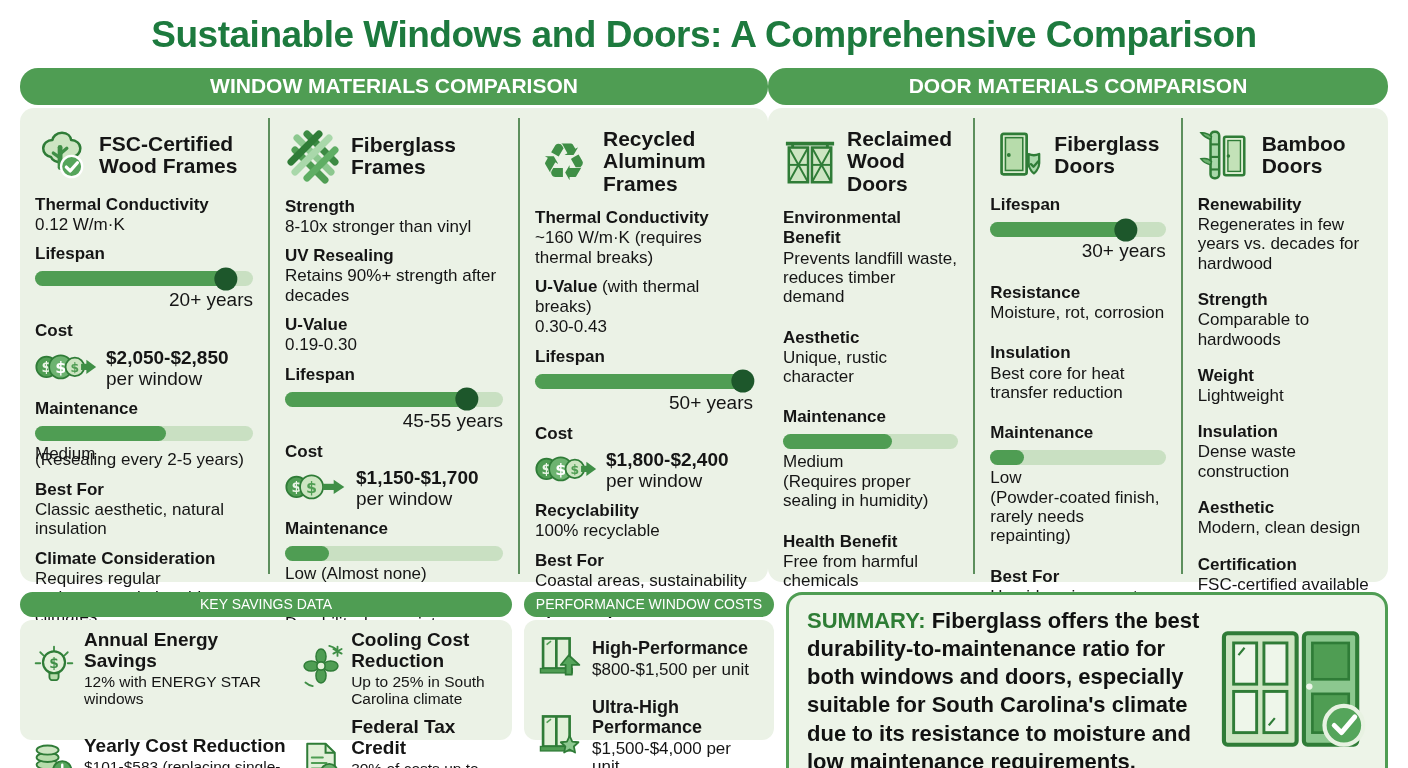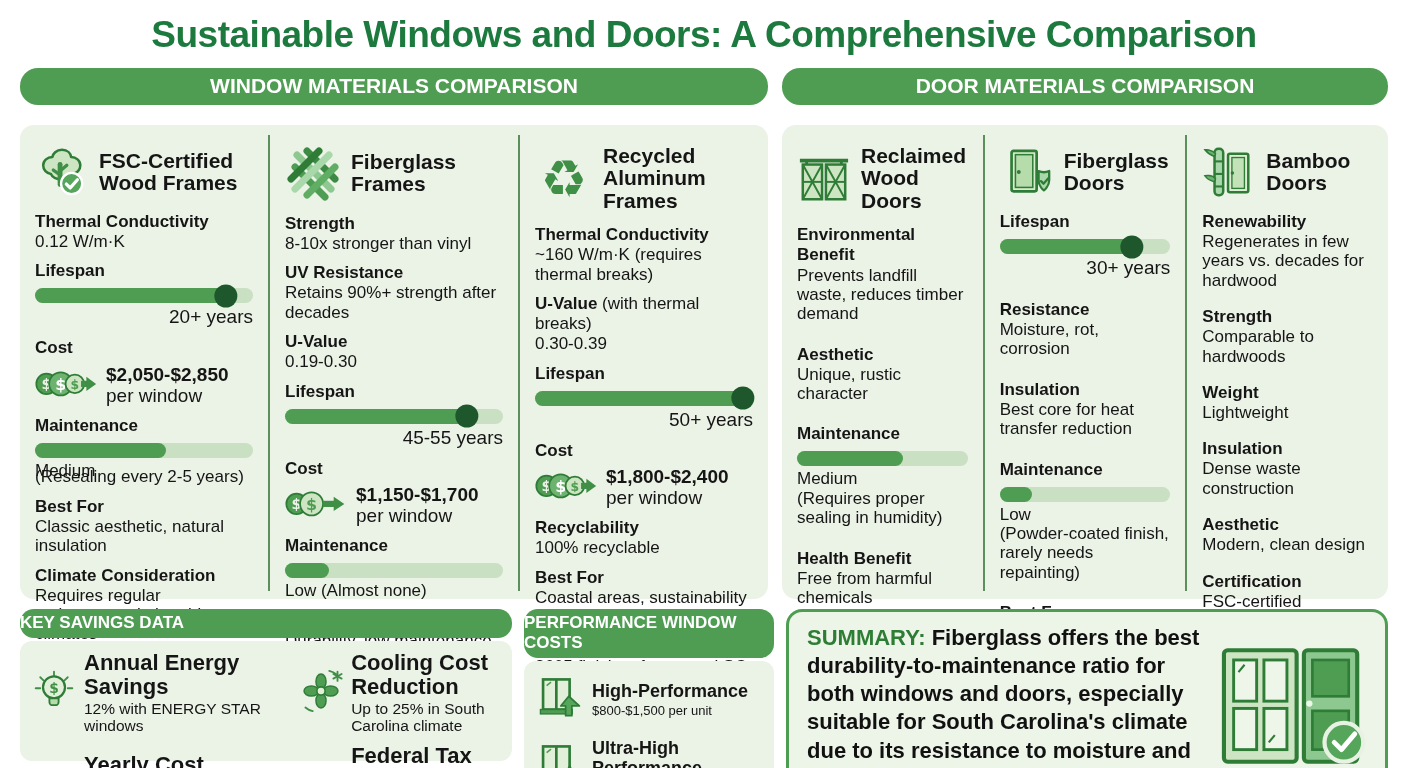--- a/index.html
+++ b/index.html
@@ -13,27 +13,27 @@
     --sep:#5d8f5d;
   }
   *{box-sizing:border-box;margin:0;padding:0}
   html,body{width:1408px;height:768px;overflow:hidden;background:#fff;
     font-family:"Liberation Sans","DejaVu Sans",sans-serif;color:var(--ink);}
   .page{width:1408px;height:728px;padding:10px 20px 0;}
 
   .page-title{text-align:center;font-size:37px;font-weight:bold;color:var(--title-green);
     letter-spacing:-.5px;margin:4px 0 12px;}
 
-  .main-row{display:flex;gap:14px;align-items:stretch;}
+  .main-row{display:flex;gap:0;align-items:stretch;}
   .panel-windows{flex:0 0 748px;}
   .panel-doors{flex:1;}
 
   .panel-header{background:var(--green);color:#fff;font-weight:bold;font-size:21px;
     text-align:center;border-radius:18px;padding:6px 0 7px;}
-  .panel-body{background:var(--panel-bg);border-radius:14px;margin-top:20px;display:flex;
+  .panel-body{background:var(--panel-bg);border-radius:14px;margin-top:3px;display:flex;
     height:474px;padding:10px 0 8px;}
 
   .wcol{flex:1 1 0;padding:8px 15px 4px;min-width:0;}
   .wcol + .wcol{border-left:2px solid var(--sep);}
 
   .col-head{display:flex;align-items:center;gap:10px;margin:2px 0 13px;}
   .col-head .icon{flex:0 0 auto;display:flex;align-items:center;justify-content:center;}
   .col-title{font-weight:bold;font-size:21px;line-height:1.07;}
 
   .sec{margin-bottom:10px;}
@@ -50,33 +50,33 @@
     background:var(--dot);transform:translate(-55%,-50%);}
   .bar-caption{text-align:right;font-size:19px;margin-top:3px;}
 
   .cost-row{display:flex;align-items:center;gap:9px;margin-top:5px;}
   .cost-text{font-size:19px;line-height:1.12;}
   .cost-amount{font-weight:bold;}
 
   .bottom-row{display:flex;gap:12px;margin-top:10px;align-items:stretch;}
   .mini-panel-savings{flex:0 0 492px;}
   .mini-panel-perf{flex:0 0 250px;}
-  .mini-header{background:var(--green);color:#fff;font-weight:bold;font-size:17px;
-    border-radius:14px;padding:4px 0 5px;}
+  .mini-header{background:var(--green);color:#fff;font-weight:normal;font-size:14px;
+    text-align:center;border-radius:14px;padding:4px 0 5px;}
   .mini-body{background:var(--panel-bg);border-radius:12px;margin-top:3px;padding:10px 12px;height:120px;}
 
   .savings-grid{display:grid;grid-template-columns:1.3fr 1fr;column-gap:6px;row-gap:10px;}
   .sitem{display:flex;gap:8px;align-items:center;}
   .sitem .icon{flex:0 0 auto;}
-  .sitem .l{font-weight:bold;font-size:22px;line-height:1.1;}
+  .sitem .l{font-weight:bold;font-size:19px;line-height:1.1;}
   .sitem .v{font-size:15.5px;line-height:1.1;margin-top:1px;}
 
   .perf-item{display:flex;gap:10px;align-items:center;margin:4px 0 14px;}
   .perf-item .l{font-weight:bold;font-size:18px;line-height:1.1;}
-  .perf-item .v{font-size:13px;line-height:1.1;margin-top:2px;}
+  .perf-item .v{font-size:17px;line-height:1.1;margin-top:2px;}
 
   .summary-panel{flex:1;border:3px solid var(--green);background:#edf4e8;border-radius:16px;
     padding:12px 18px;display:flex;gap:16px;align-items:center;}
   .summary-text{font-size:22px;font-weight:bold;line-height:1.28;color:#111;}
   .summary-text .slabel{color:#2e7d35;}
   .summary-art{flex:0 0 auto;}
 
   .recycle-glyph{font-family:"DejaVu Sans",sans-serif;font-size:52px;line-height:1;color:#3f8f46;
     display:inline-block;width:58px;text-align:center;}
 </style>
@@ -177,21 +177,21 @@
             <span class="col-title">
               <div>Fiberglass</div>
               <div>Frames</div>
             </span>
           </div>
           <div class="sec">
             <div class="lbl">Strength</div>
             <div class="val">8-10x stronger than vinyl</div>
           </div>
           <div class="sec">
-            <div class="lbl">UV Resistance</div>
+            <div class="lbl">UV Resealing</div>
             <div class="val">Retains 90%+ strength after decades</div>
           </div>
           <div class="sec">
             <div class="lbl">U-Value</div>
             <div class="val">0.19-0.30</div>
           </div>
           <div class="sec">
             <div class="lbl">Lifespan</div>
             <div class="bar">
               <div class="bar-fill" style="width: 84%;"></div>
@@ -238,21 +238,21 @@
               <div>Recycled</div>
               <div>Aluminum Frames</div>
             </span>
           </div>
           <div class="sec">
             <div class="lbl">Thermal Conductivity</div>
             <div class="val">~160 W/m·K (requires thermal breaks)</div>
           </div>
           <div class="sec">
             <div class="lbl"><span>U-Value</span> <span class="note">(with thermal breaks)</span></div>
-            <div class="val">0.30-0.39</div>
+            <div class="val">0.30-0.43</div>
           </div>
           <div class="sec">
             <div class="lbl">Lifespan</div>
             <div class="bar">
               <div class="bar-fill" style="width: 96%;"></div>
               <div class="bar-dot" style="left: 96%;"></div>
             </div>
             <div class="bar-caption">50+ years</div>
           </div>
           <div class="sec">

